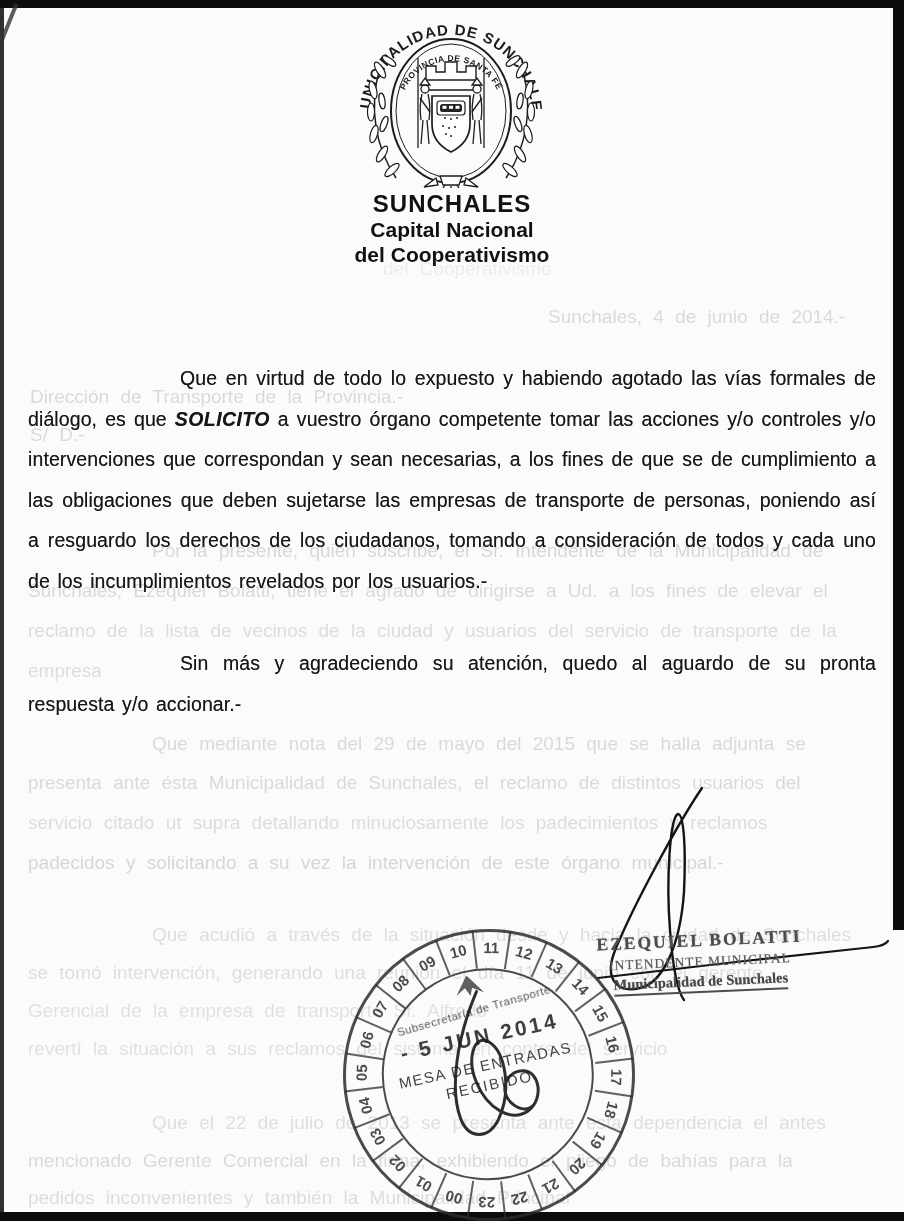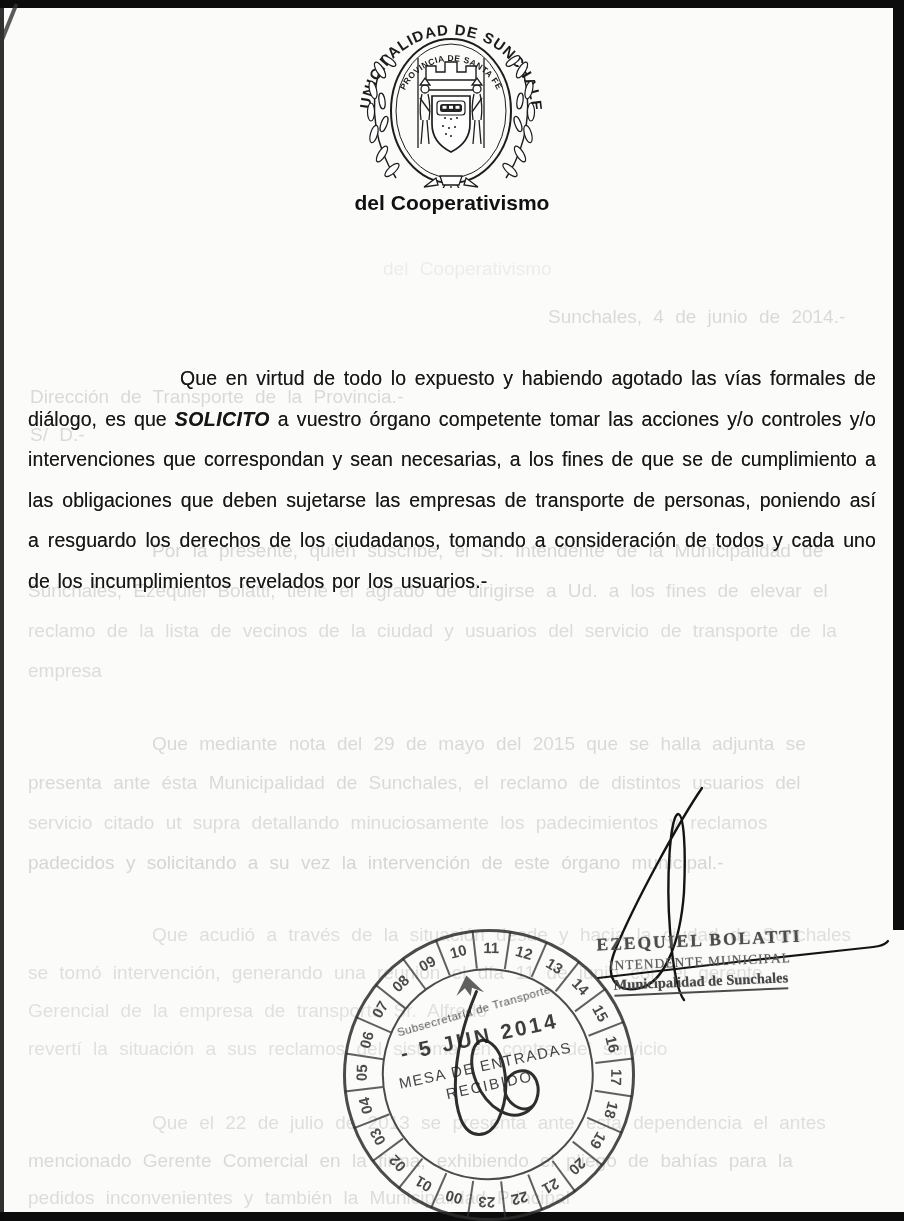--- a/index.html
+++ b/index.html
@@ -143,20 +143,22 @@
 
     <g stroke="#1d1d1d" fill="#fff" stroke-width="1.3">
       <path d="M80,172 l-12,9 l14,-2 z"></path>
       <path d="M110,172 l12,9 l-14,-2 z"></path>
       <path d="M84,170 h22 l-3,9 h-16 z"></path>
       <path d="M89,179 l-3,5 M95,180 v6 M101,179 l3,5" fill="none"></path>
     </g>
   </svg>
 
   <div class="header-block">
+    <div class="header-line1">SUNCHALES</div>
+    <div class="header-line2">Capital Nacional</div>
     <div class="header-line3">del Cooperativismo</div>
   </div>
 
   <div>
       <div class="ghost" style="left: 383px; top: 258px; opacity: 0.13;">del Cooperativismo</div>
       <div class="ghost" style="left: 548px; top: 306px; opacity: 0.3;">Sunchales, 4 de junio de 2014.-</div>
       <div class="ghost" style="left: 30px; top: 386px; opacity: 0.3;">Dirección de Transporte de la Provincia.-</div>
       <div class="ghost" style="left: 30px; top: 424px; opacity: 0.3;">S/ D.-</div>
       <div class="ghost" style="left: 152px; top: 540px; opacity: 0.32;">Por la presente, quien suscribe, el Sr. Intendente de la Municipalidad de</div>
       <div class="ghost" style="left: 28px; top: 580px; opacity: 0.3;">Sunchales, Ezequiel Bolatti, tiene el agrado de dirigirse a Ud. a los fines de elevar el</div>
@@ -169,20 +171,21 @@
       <div class="ghost" style="left: 152px; top: 924px; opacity: 0.26;">Que acudió a través de la situación desde y hacia la ciudad de Sunchales</div>
       <div class="ghost" style="left: 28px; top: 962px; opacity: 0.26;">se tomó intervención, generando una reunión el día 11 de junio con el gerente</div>
       <div class="ghost" style="left: 28px; top: 1000px; opacity: 0.24; text-align: right;">Gerencial de la empresa de transporte Sr. Alfredo</div>
       <div class="ghost" style="left: 28px; top: 1038px; opacity: 0.24;">revertí la situación a sus reclamos del sistema en contra del servicio</div>
       <div class="ghost" style="left: 152px; top: 1112px; opacity: 0.26;">Que el 22 de julio de 2013 se presenta ante esta dependencia el antes</div>
       <div class="ghost" style="left: 28px; top: 1150px; opacity: 0.3;">mencionado Gerente Comercial en la firma, exhibiendo el pliego de bahías para la</div>
       <div class="ghost" style="left: 28px; top: 1187px; opacity: 0.28;">pedidos inconvenientes y también la Municipalidad Principal</div>
     </div>
 
   <div class="doc-par par-2"><span>Que en virtud de todo lo expuesto y habiendo agotado las vías formales de diálogo, es que </span><span class="emph">SOLICITO</span><span> a vuestro órgano competente tomar las acciones y/o controles y/o intervenciones que correspondan y sean necesarias, a los fines de que se de cumplimiento a las obligaciones que deben sujetarse las empresas de transporte de personas, poniendo así a resguardo los derechos de los ciudadanos, tomando a consideración de todos y cada uno de los incumplimientos revelados por los usuarios.-</span></div>
+  <div class="doc-par par-3">Sin más y agradeciendo su atención, quedo al aguardo de su pronta respuesta y/o accionar.-</div>
 
   <svg class="signature-svg" width="300" height="240" viewBox="0 0 300 240">
     <path d="M106,8 C84,40 40,120 20,168 C8,196 18,214 44,208 C66,203 84,168 88,112 C90,70 88,34 82,34 C74,36 70,100 74,150 C77,190 82,212 88,220" fill="none" stroke="#141414" stroke-width="2.4" stroke-linecap="round"></path>
     <path d="M2,198 C70,190 190,176 268,168 C280,167 288,166 292,161" fill="none" stroke="#141414" stroke-width="2.2" stroke-linecap="round"></path>
   </svg>
 
   <div class="sig-stamp">
     <div class="sig-name">EZEQUIEL BOLATTI</div>
     <div class="sig-title">INTENDENTE MUNICIPAL</div>
     <div><span class="sig-org">Municipalidad de Sunchales</span></div>

